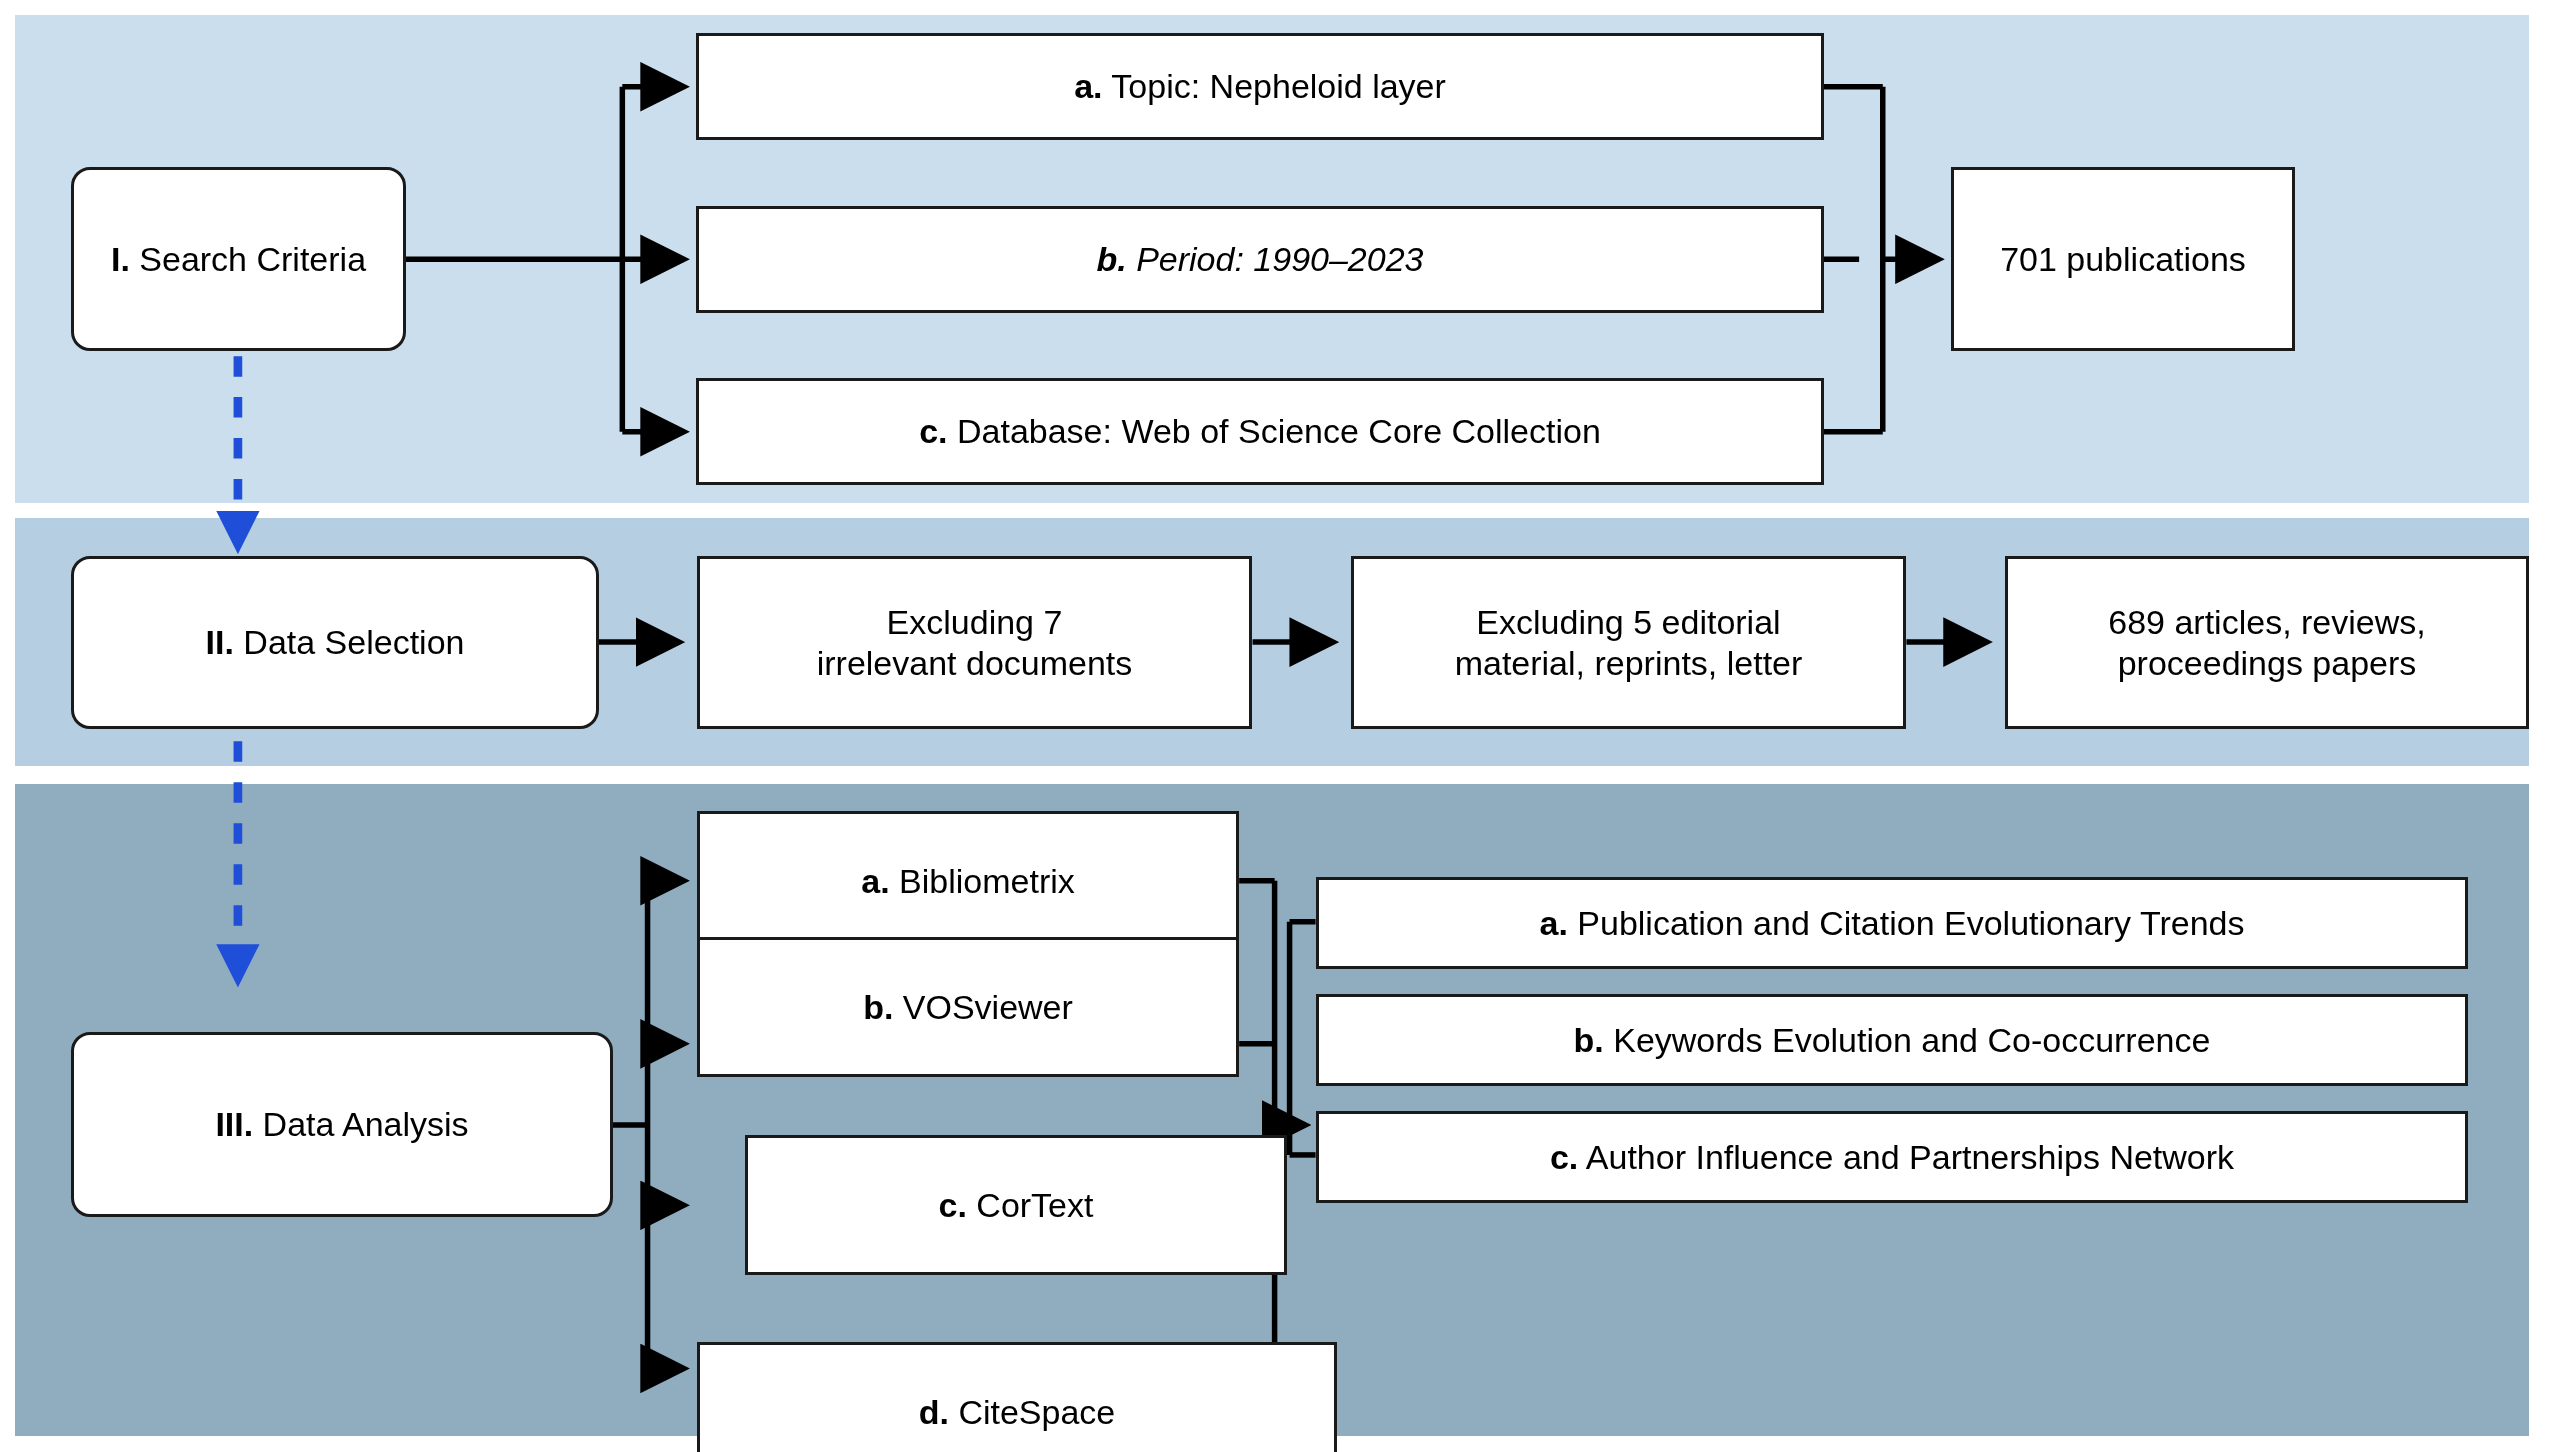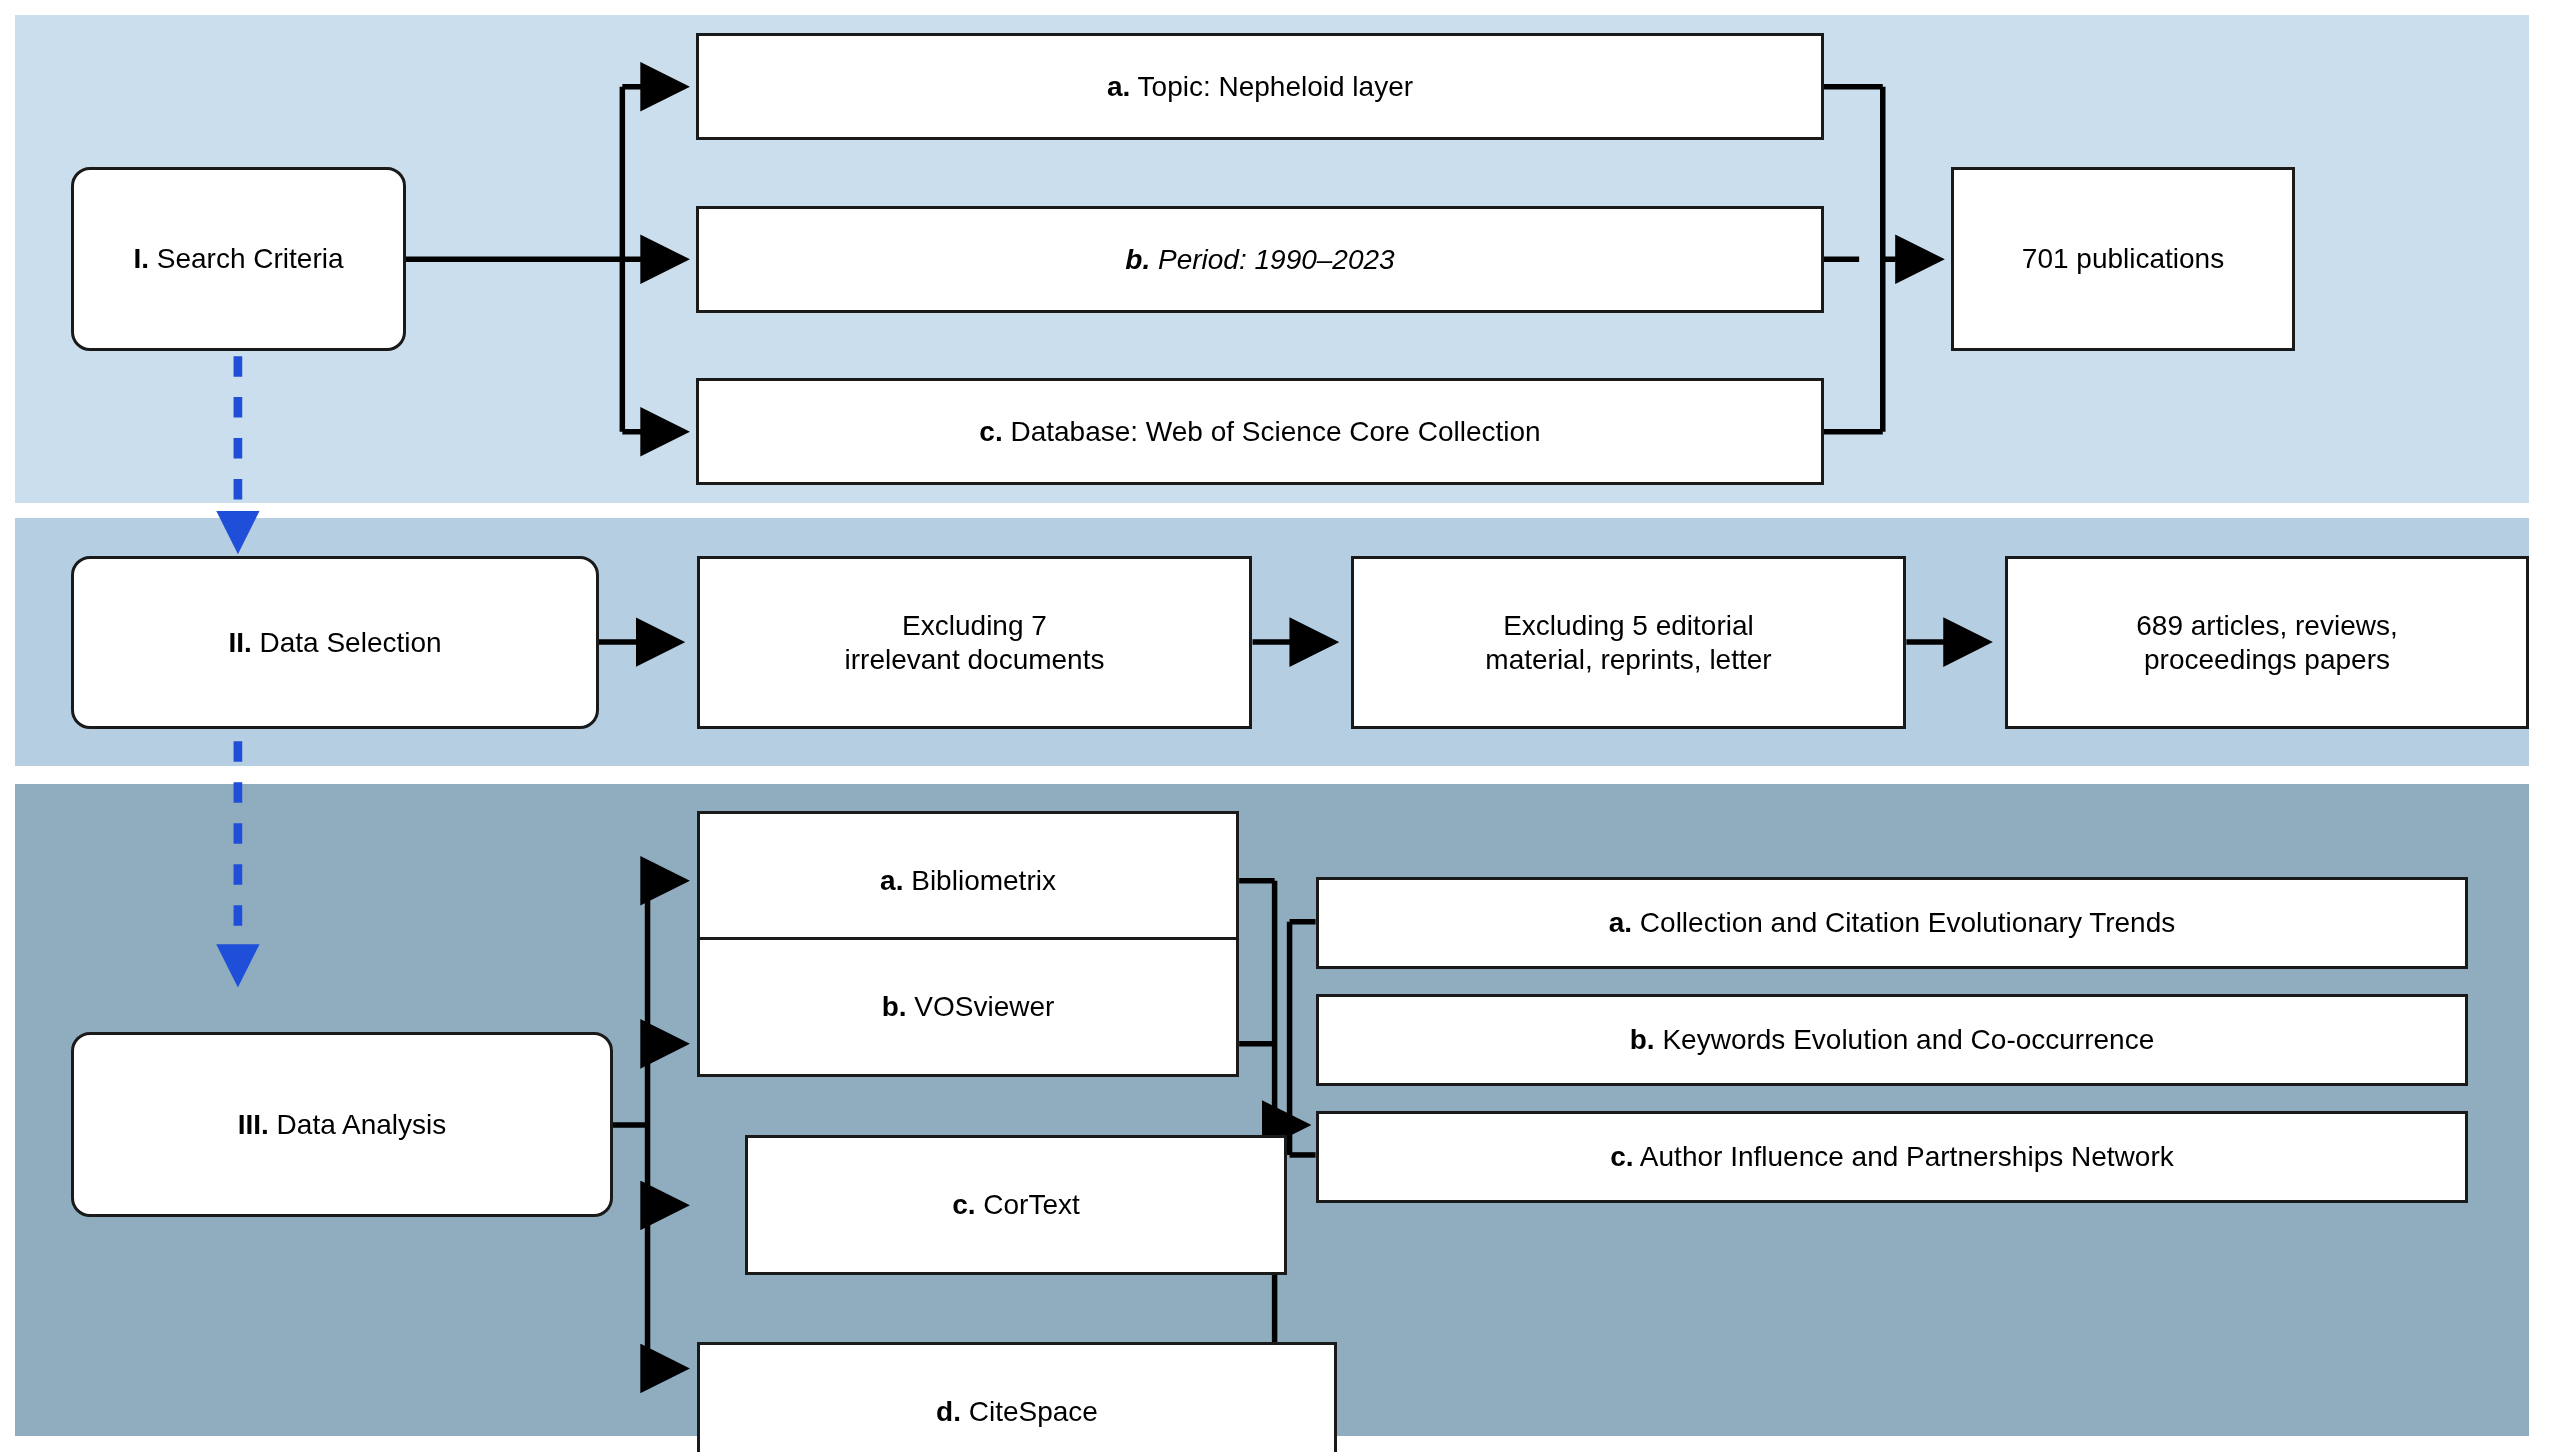--- a/index.html
+++ b/index.html
@@ -9,21 +9,21 @@
   
   .band{position:absolute;left:15px;width:2514px;}
   #band-1{top:15px;height:488px;background:#cbdeed;}
   #band-2{top:518px;height:248px;background:#b6cee2;}
   #band-3{top:784px;height:652px;background:#90adc0;}
 
   
   .node{position:absolute;background:#ffffff;border:3.2px solid #1a1a1a;
         box-sizing:border-box;display:flex;align-items:center;
         justify-content:center;text-align:center;color:#000000;
-        font-size:28px;line-height:1.18;}
+        font-size:34px;line-height:1.18;}
   .node.rounded{border-radius:19px;}
   .node .t{padding:0 11px;}
   .node b{font-weight:bold;}
 
   
   #wires{position:absolute;left:0;top:0;width:2550px;height:1452px;
          pointer-events:none;}
 </style>
 </head>
 <body>
@@ -159,21 +159,21 @@
 </div>
 
 <div class="node" style="left:697px;top:1298px;width:640px;height:140px;margin-top:44px;">
   <span class="t">
     <b>d.</b><span> CiteSpace</span>
   </span>
 </div>
 
 <div class="node" style="left:1316px;top:877px;width:1152px;height:92px;">
   <span class="t">
-    <b>a.</b><span> Collection and Citation Evolutionary Trends</span>
+    <b>a.</b><span> Publication and Citation Evolutionary Trends</span>
   </span>
 </div>
 
 <div class="node" style="left:1316px;top:994px;width:1152px;height:92px;">
   <span class="t">
     <b>b.</b><span> Keywords Evolution and Co-occurrence</span>
   </span>
 </div>
 
 <div class="node" style="left:1316px;top:1111px;width:1152px;height:92px;">

